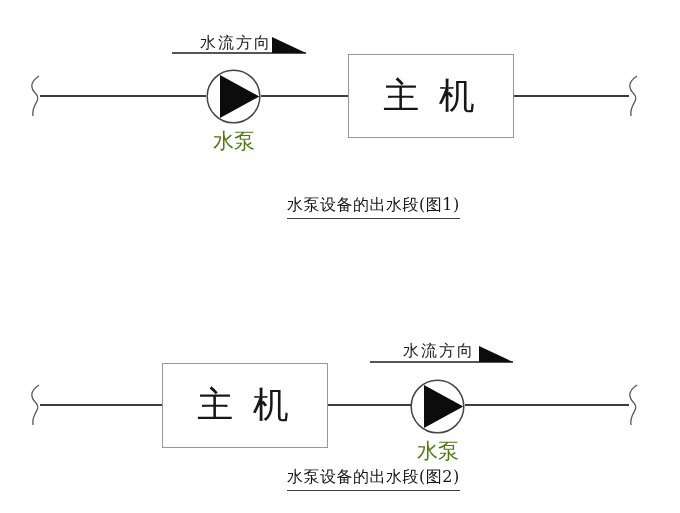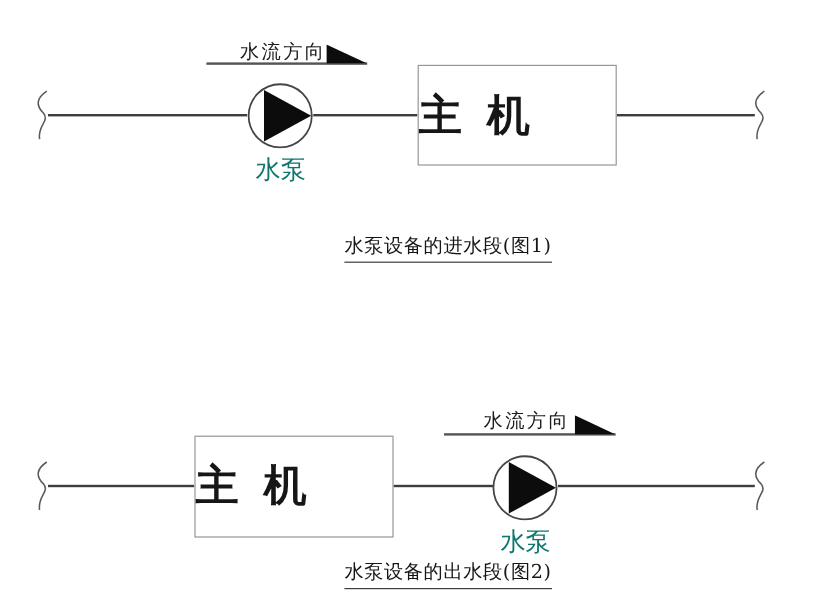--- a/index.html
+++ b/index.html
@@ -10,25 +10,25 @@
     font-family:"DejaVu Serif","Liberation Serif",serif;
     color:#151515;
     overflow:hidden;
   }
   .layer{position:absolute;inset:0;}
   .pipe{position:absolute;height:2px;background:#3d3d3d;}
   .flow-underline{position:absolute;height:1.5px;background:#555555;}
   .flow-text{position:absolute;font-size:16px;letter-spacing:2px;text-align:center;white-space:nowrap;color:#1c1c1c;}
   .flow-arrow{position:absolute;width:34px;height:16px;}
   .pump{position:absolute;width:55px;height:55px;}
-  .pump-label{position:absolute;font-size:21px;text-align:center;white-space:nowrap;color:#0f766e;}
+  .pump-label{position:absolute;font-size:21px;text-align:center;white-space:nowrap;color:#4d7c0f;}
   .unit-box{
     position:absolute;border:1px solid #979797;background:#ffffff;
-    display:flex;align-items:center;justify-content:flex-start;
-    font-size:36px;letter-spacing:4px;white-space:nowrap;color:#161616;font-weight:bold;
+    display:flex;align-items:center;justify-content:center;
+    font-size:36px;letter-spacing:4px;white-space:nowrap;color:#161616;
   }
   .caption{
     position:absolute;font-size:16px;letter-spacing:0.5px;white-space:nowrap;
     border-bottom:1px solid #3d3d3d;padding-bottom:2px;color:#161616;
   }
   .pipe-break{position:absolute;width:14px;height:44px;}
 </style>
 </head>
 <body>
 
@@ -64,21 +64,21 @@
         <circle cx="27.5" cy="27.5" r="26.3" fill="#ffffff" stroke="#454545" stroke-width="1.5"></circle>
         <polygon points="14,6 14,49 53.3,27.5" fill="#0c0c0c"></polygon>
       </svg>
     </span>
     <div class="pump-label" style="left:200px;top:127px;width:68px;">水泵</div>
 
     <div class="unit-box" style="left:348px;top:54px;width:164px;height:82px;">
       <span>主 机</span>
     </div>
 
-    <div class="caption" style="left:287px;top:195px;">水泵设备的进水段(图1)</div>
+    <div class="caption" style="left:287px;top:195px;">水泵设备的出水段(图1)</div>
   </div>
 
   <div class="layer">
 
     <div class="pipe" style="left:40px;top:404px;width:122px;"></div>
     <div class="pipe" style="left:327px;top:404px;width:84px;"></div>
     <div class="pipe" style="left:465px;top:404px;width:164px;"></div>
 
     <span class="pipe-break" style="left:28px;top:383px;">
       <svg width="14" height="44" viewBox="0 0 14 44">

